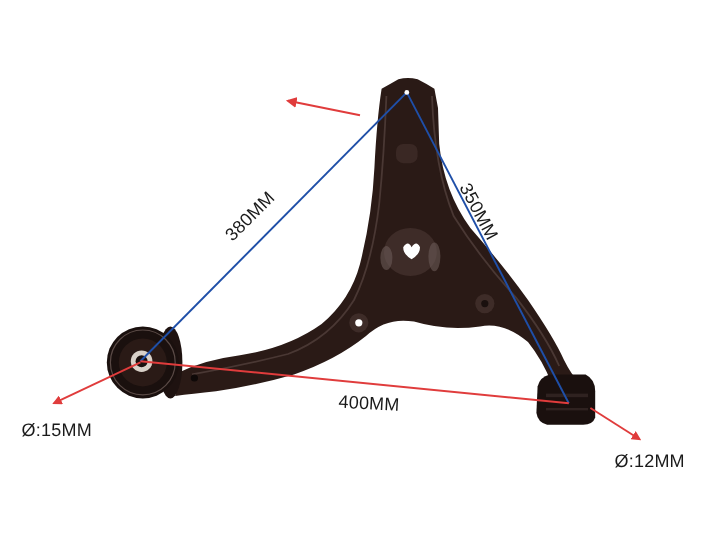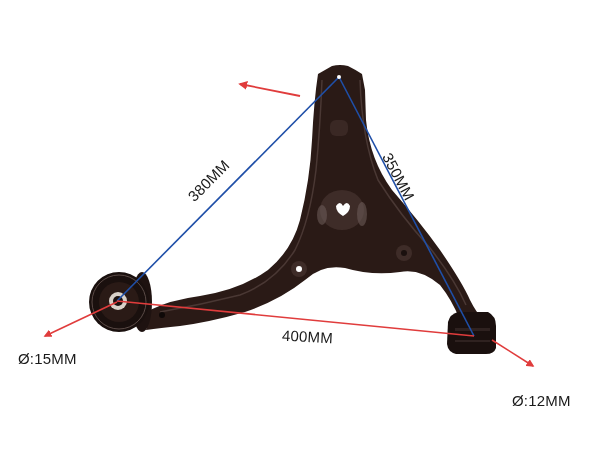--- a/index.html
+++ b/index.html
@@ -65,14 +65,14 @@
     <line x1="300" y1="96" x2="240" y2="84" stroke="#e03c3c" stroke-width="1.8" marker-end="url(#arrowRed)"></line>
     <line x1="117" y1="302" x2="45" y2="336" stroke="#e03c3c" stroke-width="1.6" marker-end="url(#arrowRed)"></line>
     <line x1="492" y1="340" x2="533" y2="366" stroke="#e03c3c" stroke-width="1.6" marker-end="url(#arrowRed)"></line>
   </svg>
 
   
   <div class="label rot" style="left:183px; top:172px; transform: rotate(-45deg);">380MM</div>
   <div class="label rot" style="left:373px; top:168px; transform: rotate(62deg);">350MM</div>
   <div class="label" style="left:282px; top:328px; transform: rotate(3deg);">400MM</div>
   <div class="label" style="left:18px; top:350px;">Ø:15MM</div>
-  <div class="label" style="left:512px; top:392px;">Ø:12MM</div>
+  <div class="label" style="left:512px; top:376px;">Ø:12MM</div>
 </div>
 
 </body></html>

